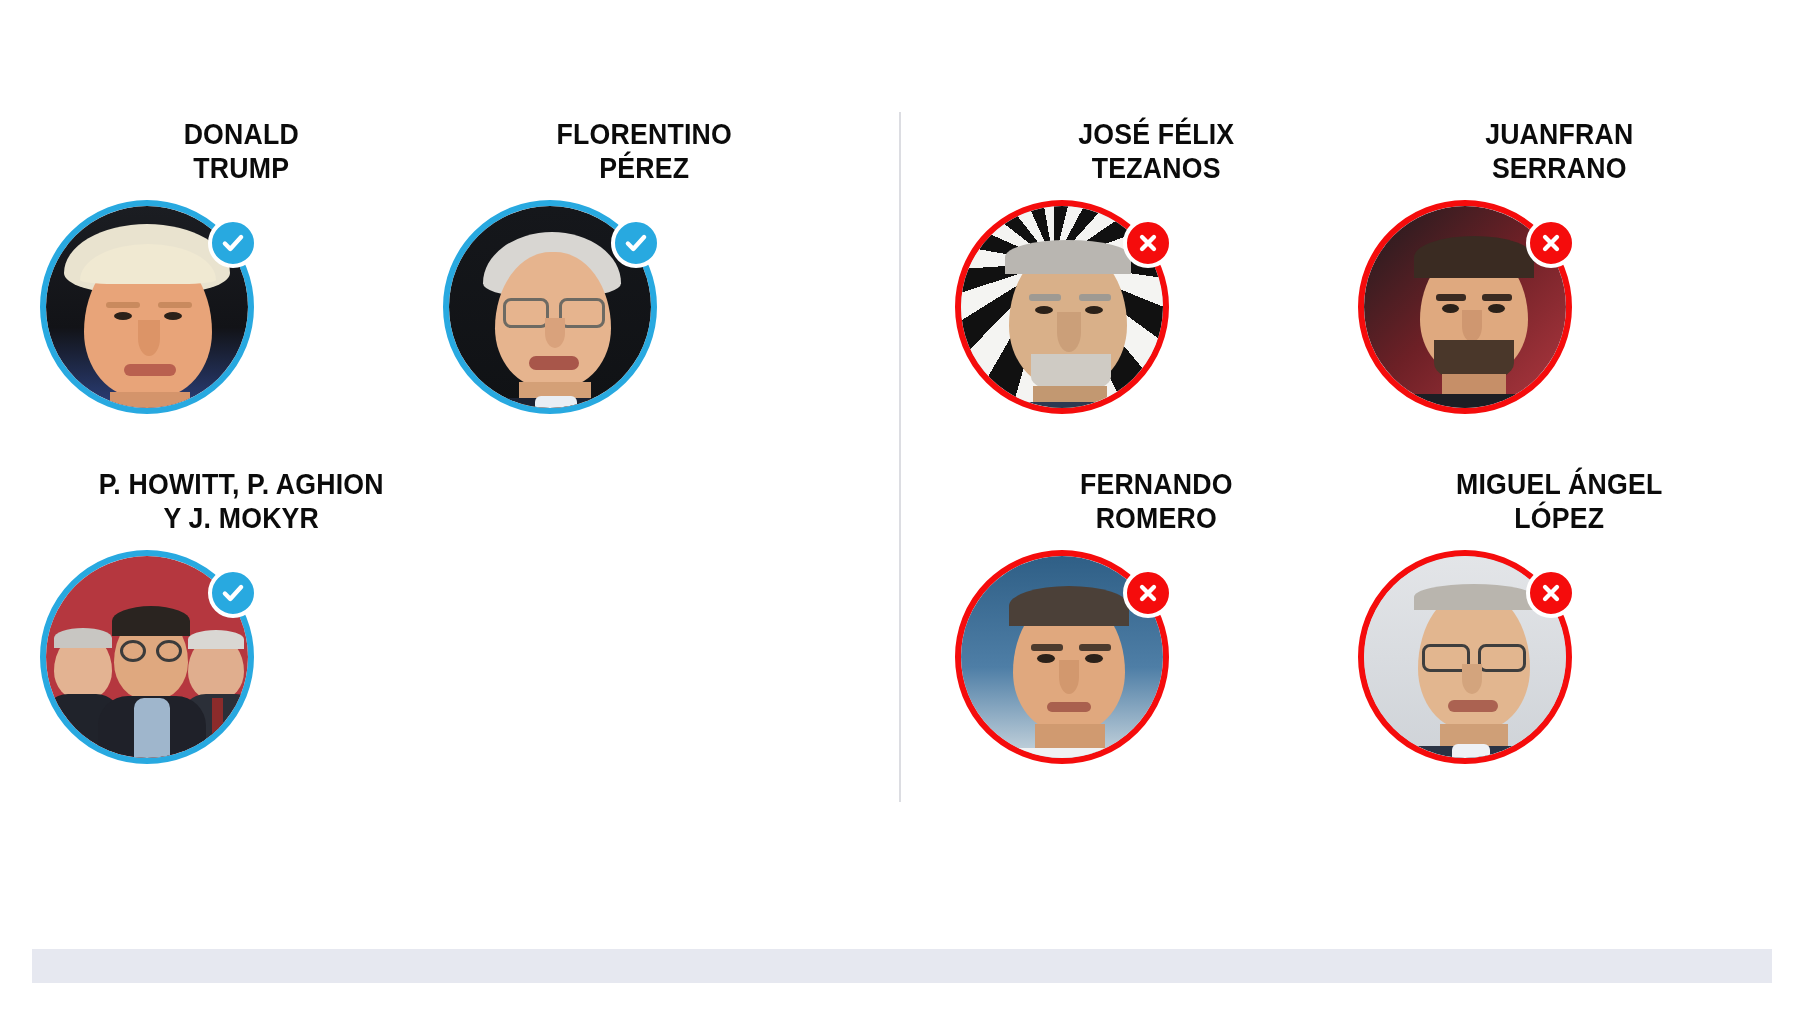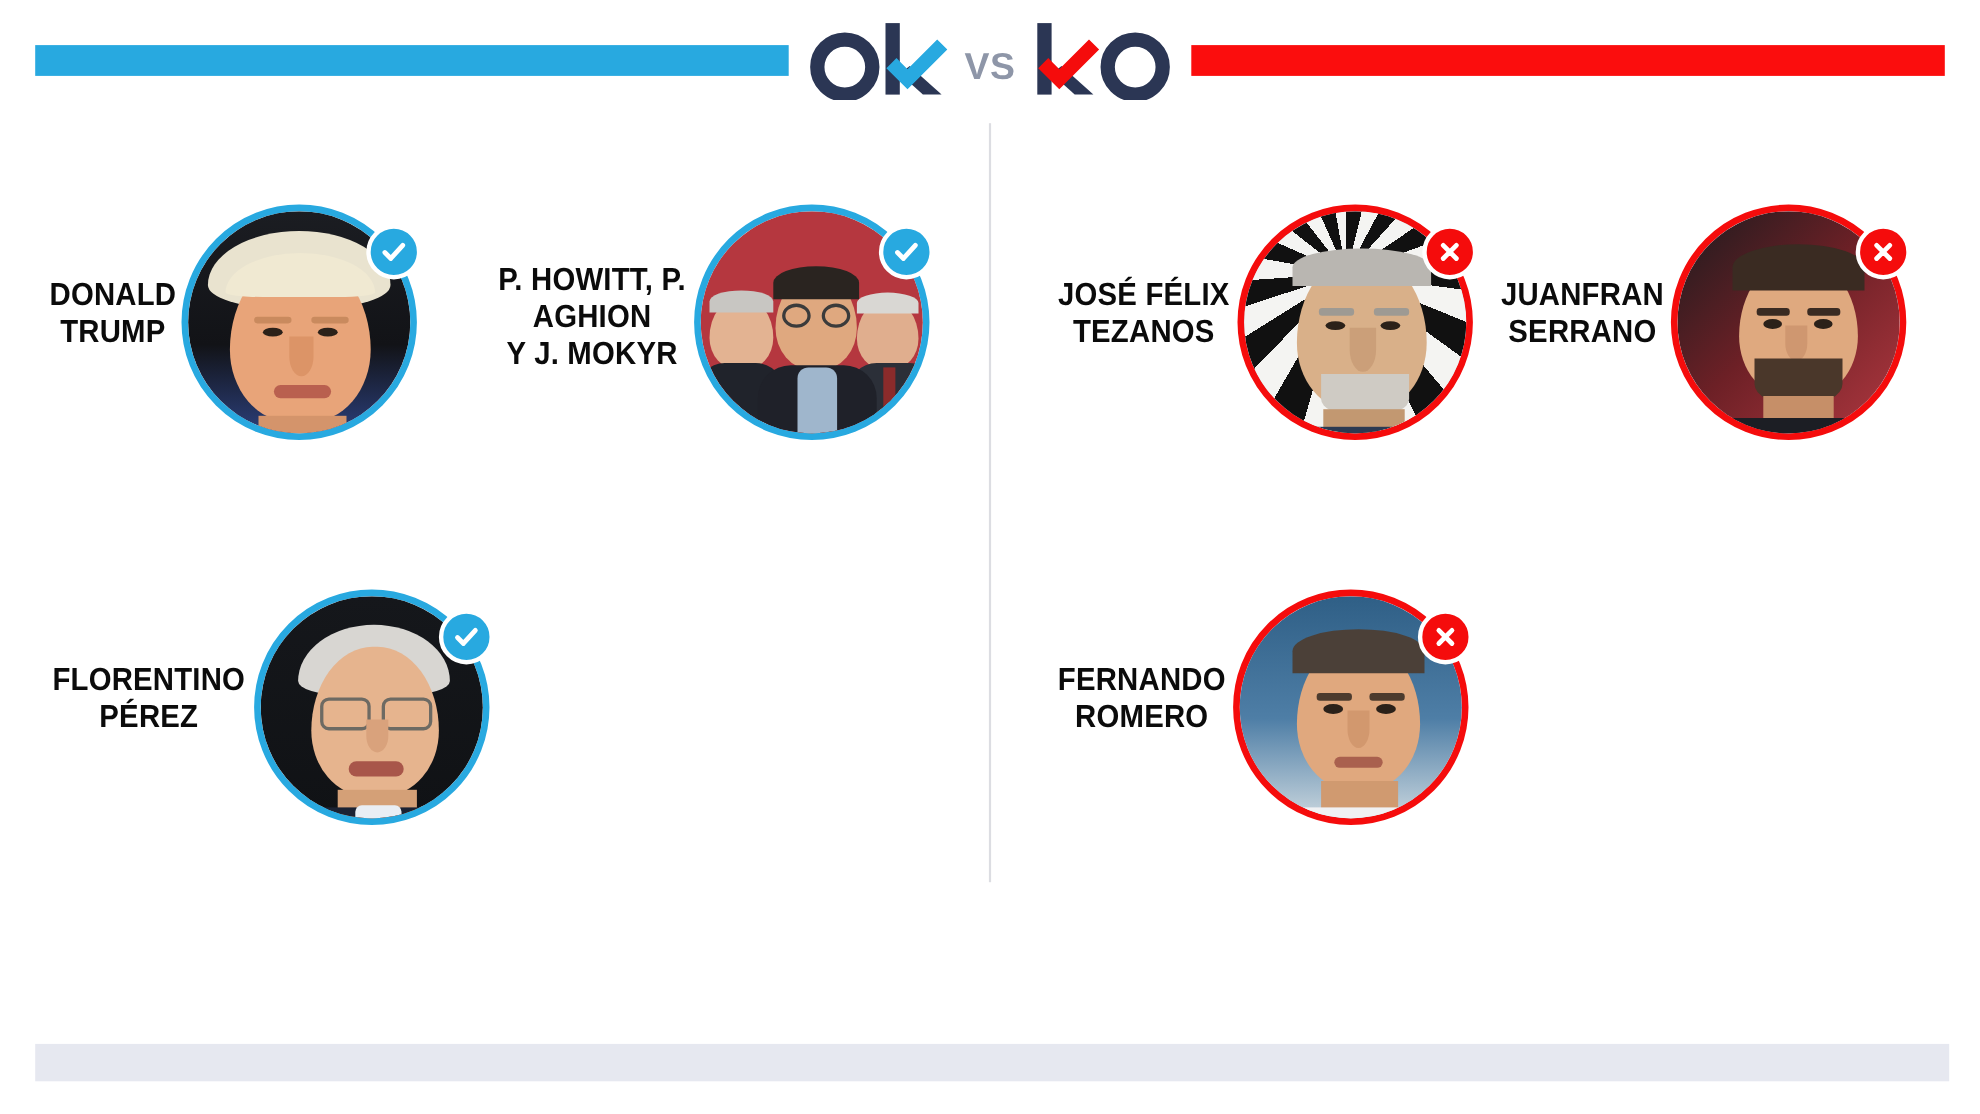--- a/index.html
+++ b/index.html
@@ -50,21 +50,21 @@
   .side-grid {
     display: grid;
     grid-template-columns: 1fr 1fr;
     grid-template-rows: 1fr 1fr;
     width: 100%; height: 100%;
   }
   .side-left  .side-grid { padding: 0 55px 0 40px; }
   .side-right .side-grid { padding: 0 40px 0 55px; }
 
   .card {
-    display: flex; flex-direction: row; align-items: center;
+    display: flex; flex-direction: column; 
     justify-content: flex-start; padding-top: 8px;
   }
   .card-name {
     font-family: "Liberation Sans", sans-serif;
     font-weight: 700; font-size: 29px; line-height: 1.16;
     letter-spacing: .2px;
     color: #0b0b0b; text-align: center;
     text-transform: uppercase;
     transform: scaleX(.92); transform-origin: center;
     white-space: pre-line;
@@ -118,44 +118,20 @@
   .ph .glass{ position: absolute; border: 3px solid #3b3b3b; border-radius: 50%; }
   .ph .nose { position: absolute; border-radius: 0 0 50% 50%; }
   .ph .tie  { position: absolute; }
   .ph .shirt{ position: absolute; background: #f2f3f5; }
 </style>
 </head>
 <body>
 
 <div class="page">
 
-  <div class="header">
-    <div class="rule rule-left"></div>
-
-    <div class="logo">
-
-      <svg class="logo-word" width="128" height="72" viewBox="0 0 128 72">
-        <circle cx="33" cy="42" r="25" fill="none" stroke="#2b3654" stroke-width="13"></circle>
-        <rect x="70" y="2" width="13" height="65" fill="#2b3654"></rect>
-        <path d="M83 48 L104 67 L121 67 L92 41 Z" fill="#2b3654"></path>
-        <path d="M80 43 L90 53 L117 26" fill="none" stroke="#28a9e0" stroke-width="13" stroke-linecap="square" stroke-linejoin="miter"></path>
-      </svg>
-
-      <span class="vs-text">VS</span>
-
-      <svg class="logo-word" width="128" height="72" viewBox="0 0 128 72">
-        <rect x="6" y="2" width="13" height="65" fill="#2b3654"></rect>
-        <path d="M19 48 L40 67 L57 67 L28 41 Z" fill="#2b3654"></path>
-        <path d="M16 43 L26 53 L53 26" fill="none" stroke="#f50c0c" stroke-width="13" stroke-linecap="square" stroke-linejoin="miter"></path>
-        <circle cx="95" cy="42" r="25" fill="none" stroke="#2b3654" stroke-width="13"></circle>
-      </svg>
-    </div>
-
-    <div class="rule rule-right"></div>
-  </div>
 
   <div class="divider"></div>
 
   <div class="board">
 
     <div class="side side-left">
       <div class="side-grid">
 
         <div class="card">
           <div class="card-name">DONALD
@@ -180,71 +156,71 @@
             </div>
             <div class="badge">
               <svg viewBox="0 0 24 24">
                 <path d="M4.5 12.5 L9.5 17.5 L19.5 6.5" fill="none" stroke="#fff" stroke-width="4" stroke-linecap="round" stroke-linejoin="round"></path>
               </svg>
             </div>
           </div>
         </div>
 
         <div class="card">
-          <div class="card-name">P. HOWITT, P. AGHION
-Y J. MOKYR</div>
-          <div class="avatar-wrap">
-            <div class="avatar">
-              <div class="photo">
-                <div class="ph">
-                  <div class="bg" style="background:#b5373f"></div>
-
-                  <div class="head" style="left:8px;top:78px;width:58px;height:66px;background:#e3b392"></div>
-                  <div class="hair" style="left:8px;top:72px;width:58px;height:20px;background:#c8c6c2;border-radius:50% 50% 0 0"></div>
-                  <div class="body" style="left:-4px;top:138px;width:80px;height:80px;background:#20232b;border-radius:26px 26px 0 0"></div>
-
-                  <div class="head" style="left:142px;top:80px;width:56px;height:64px;background:#e0ae8e"></div>
-                  <div class="hair" style="left:142px;top:74px;width:56px;height:19px;background:#d9d7d3;border-radius:50% 50% 0 0"></div>
-                  <div class="body" style="left:134px;top:138px;width:82px;height:80px;background:#2b2f38;border-radius:26px 26px 0 0"></div>
-                  <div class="tie" style="left:166px;top:142px;width:11px;height:56px;background:#8b2b2b"></div>
-
-                  <div class="head" style="left:68px;top:58px;width:74px;height:86px;background:#dfa87f"></div>
-                  <div class="hair" style="left:66px;top:50px;width:78px;height:30px;background:#2a2420;border-radius:50% 50% 0 0"></div>
-                  <div class="glass" style="left:74px;top:84px;width:26px;height:22px"></div>
-                  <div class="glass" style="left:110px;top:84px;width:26px;height:22px"></div>
-                  <div class="body" style="left:52px;top:140px;width:108px;height:80px;background:#1f2129;border-radius:30px 30px 0 0"></div>
-                  <div class="shirt" style="left:88px;top:142px;width:36px;height:72px;background:#9fb6cc;border-radius:10px 10px 0 0"></div>
-                </div>
-              </div>
-            </div>
-            <div class="badge">
-              <svg viewBox="0 0 24 24">
-                <path d="M4.5 12.5 L9.5 17.5 L19.5 6.5" fill="none" stroke="#fff" stroke-width="4" stroke-linecap="round" stroke-linejoin="round"></path>
-              </svg>
-            </div>
-          </div>
-        </div>
-
-        <div class="card">
           <div class="card-name">FLORENTINO
 PÉREZ</div>
           <div class="avatar-wrap">
             <div class="avatar">
               <div class="photo">
                 <div class="ph">
                   <div class="bg" style="background:linear-gradient(180deg,#15171b 0%,#101215 100%)"></div>
                   <div class="hair" style="left:34px;top:26px;width:138px;height:64px;background:#d8d6d2;border-radius:50% 50% 30% 30%/80% 80% 20% 20%"></div>
                   <div class="head" style="left:46px;top:46px;width:116px;height:136px;background:#e6b48e"></div>
                   <div class="glass" style="left:54px;top:92px;width:46px;height:30px;border-color:#6d6a63;border-radius:8px"></div>
                   <div class="glass" style="left:110px;top:92px;width:46px;height:30px;border-color:#6d6a63;border-radius:8px"></div>
                   <div class="nose" style="left:96px;top:112px;width:20px;height:30px;background:#d9a27c"></div>
                   <div class="mouth" style="left:80px;top:150px;width:50px;height:14px;background:#a8564a;border-radius:30px"></div>
                   <div class="neck" style="left:70px;top:176px;width:72px;height:26px;background:#d4a077"></div>
                   <div class="body" style="left:24px;top:192px;width:168px;height:30px;background:#1b2233"></div>
                   <div class="shirt" style="left:86px;top:190px;width:42px;height:32px;background:#e9eef4;border-radius:6px"></div>
+                </div>
+              </div>
+            </div>
+            <div class="badge">
+              <svg viewBox="0 0 24 24">
+                <path d="M4.5 12.5 L9.5 17.5 L19.5 6.5" fill="none" stroke="#fff" stroke-width="4" stroke-linecap="round" stroke-linejoin="round"></path>
+              </svg>
+            </div>
+          </div>
+        </div>
+
+        <div class="card">
+          <div class="card-name">P. HOWITT, P. AGHION
+Y J. MOKYR</div>
+          <div class="avatar-wrap">
+            <div class="avatar">
+              <div class="photo">
+                <div class="ph">
+                  <div class="bg" style="background:#b5373f"></div>
+
+                  <div class="head" style="left:8px;top:78px;width:58px;height:66px;background:#e3b392"></div>
+                  <div class="hair" style="left:8px;top:72px;width:58px;height:20px;background:#c8c6c2;border-radius:50% 50% 0 0"></div>
+                  <div class="body" style="left:-4px;top:138px;width:80px;height:80px;background:#20232b;border-radius:26px 26px 0 0"></div>
+
+                  <div class="head" style="left:142px;top:80px;width:56px;height:64px;background:#e0ae8e"></div>
+                  <div class="hair" style="left:142px;top:74px;width:56px;height:19px;background:#d9d7d3;border-radius:50% 50% 0 0"></div>
+                  <div class="body" style="left:134px;top:138px;width:82px;height:80px;background:#2b2f38;border-radius:26px 26px 0 0"></div>
+                  <div class="tie" style="left:166px;top:142px;width:11px;height:56px;background:#8b2b2b"></div>
+
+                  <div class="head" style="left:68px;top:58px;width:74px;height:86px;background:#dfa87f"></div>
+                  <div class="hair" style="left:66px;top:50px;width:78px;height:30px;background:#2a2420;border-radius:50% 50% 0 0"></div>
+                  <div class="glass" style="left:74px;top:84px;width:26px;height:22px"></div>
+                  <div class="glass" style="left:110px;top:84px;width:26px;height:22px"></div>
+                  <div class="body" style="left:52px;top:140px;width:108px;height:80px;background:#1f2129;border-radius:30px 30px 0 0"></div>
+                  <div class="shirt" style="left:88px;top:142px;width:36px;height:72px;background:#9fb6cc;border-radius:10px 10px 0 0"></div>
                 </div>
               </div>
             </div>
             <div class="badge">
               <svg viewBox="0 0 24 24">
                 <path d="M4.5 12.5 L9.5 17.5 L19.5 6.5" fill="none" stroke="#fff" stroke-width="4" stroke-linecap="round" stroke-linejoin="round"></path>
               </svg>
             </div>
           </div>
         </div>
@@ -336,20 +312,47 @@
               </div>
             </div>
             <div class="badge">
               <svg viewBox="0 0 24 24">
                 <path d="M6.5 6.5 L17.5 17.5 M17.5 6.5 L6.5 17.5" fill="none" stroke="#fff" stroke-width="4" stroke-linecap="round"></path>
               </svg>
             </div>
           </div>
         </div>
 
+        <div class="card">
+          <div class="card-name">MIGUEL ÁNGEL
+LÓPEZ</div>
+          <div class="avatar-wrap">
+            <div class="avatar">
+              <div class="photo">
+                <div class="ph">
+                  <div class="bg" style="background:linear-gradient(180deg,#e3e5e8 0%,#cfd3d8 100%)"></div>
+                  <div class="head" style="left:54px;top:34px;width:112px;height:140px;background:#e2b68f"></div>
+                  <div class="hair" style="left:50px;top:28px;width:120px;height:26px;background:#b9b5ae;border-radius:50% 50% 0 0"></div>
+                  <div class="glass" style="left:58px;top:88px;width:48px;height:28px;border-color:#3e3e3e;border-radius:8px"></div>
+                  <div class="glass" style="left:114px;top:88px;width:48px;height:28px;border-color:#3e3e3e;border-radius:8px"></div>
+                  <div class="nose" style="left:98px;top:108px;width:20px;height:30px;background:#d3a47d"></div>
+                  <div class="mouth" style="left:84px;top:144px;width:50px;height:12px;background:#ab6251;border-radius:24px"></div>
+                  <div class="neck" style="left:76px;top:168px;width:68px;height:26px;background:#cf9f77"></div>
+                  <div class="body" style="left:18px;top:190px;width:180px;height:32px;background:#2a3344"></div>
+                  <div class="shirt" style="left:88px;top:188px;width:38px;height:34px;background:#eef1f5;border-radius:6px"></div>
+                </div>
+              </div>
+            </div>
+            <div class="badge">
+              <svg viewBox="0 0 24 24">
+                <path d="M6.5 6.5 L17.5 17.5 M17.5 6.5 L6.5 17.5" fill="none" stroke="#fff" stroke-width="4" stroke-linecap="round"></path>
+              </svg>
+            </div>
+          </div>
+        </div>
 
       </div>
     </div>
 
   </div>
 
   <div class="bottom-bar"></div>
 
 </div>
 

